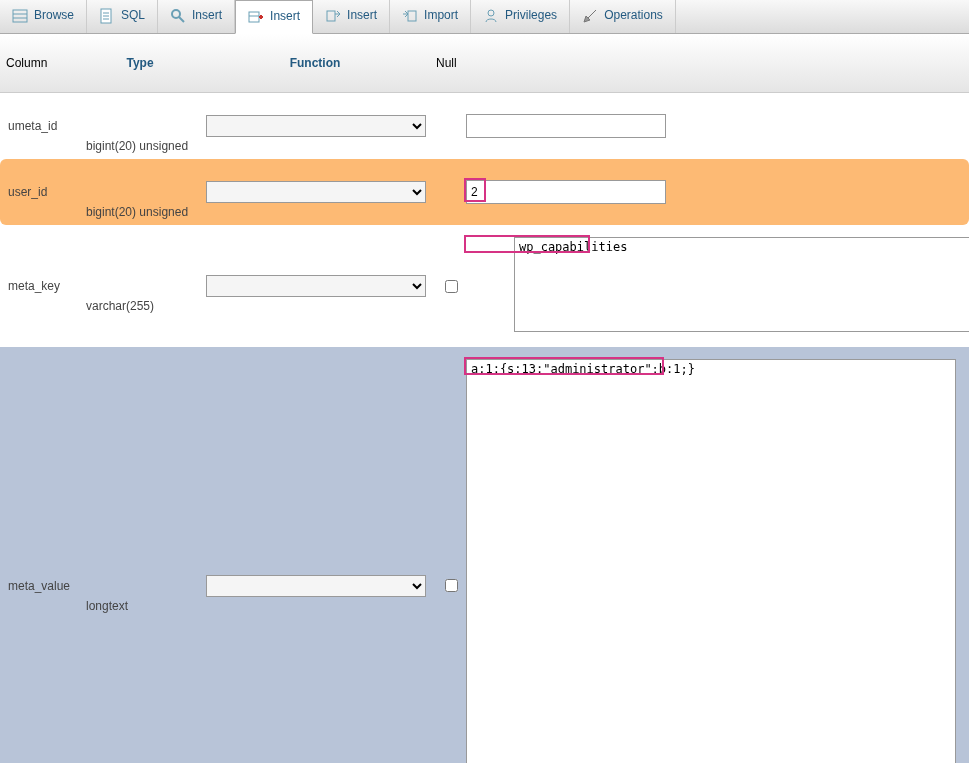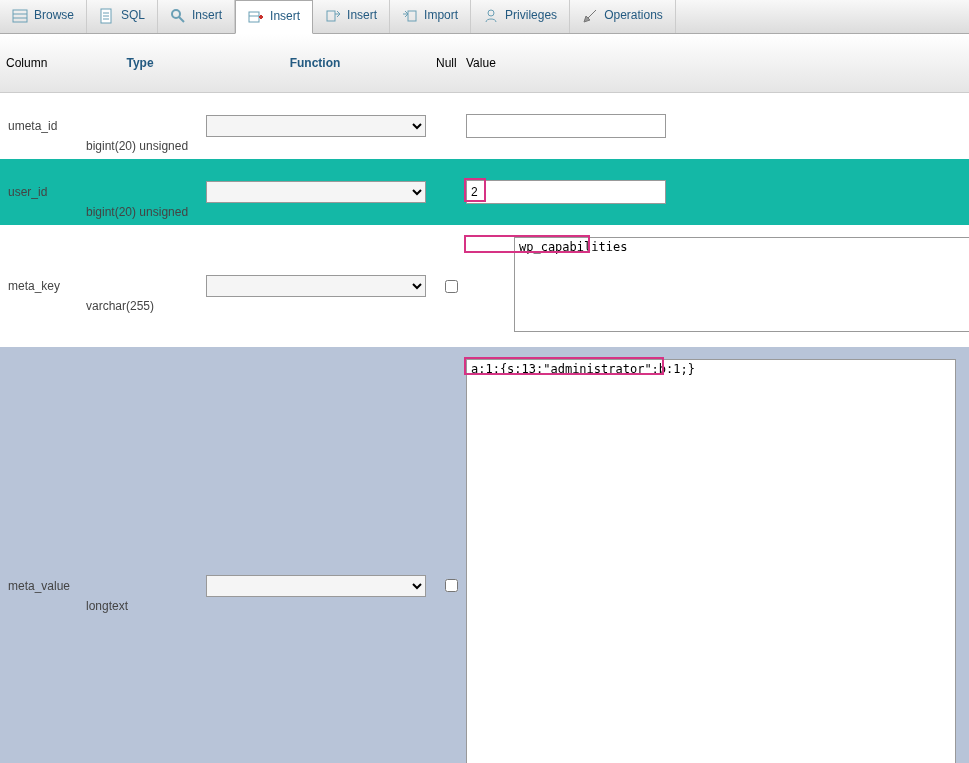--- a/index.html
+++ b/index.html
@@ -54,21 +54,21 @@
   .header-row .col-label { padding: 6px 6px; color: #000; font-weight: normal; }
   .header-row .hcell { padding: 22px 6px; text-align: center; }
   .form-row {
     display: grid;
     grid-template-columns: 80px 120px 230px 30px 1fr;
     align-items: center;
     padding: 6px 6px;
   }
   .form-row.tall { align-items: center; }
   .row-odd { background: #fff; }
-  .row-even { background: #14b8a6; }
+  .row-even { background: #fdba74; border-radius: 6px; }
   .row-alt { background: #b8c4d8; }
   .col-name { color: #444; padding-left: 2px; }
   .col-type { color: #444; margin-top: 40px; }
   select.func {
     width: 220px;
     height: 22px;
     border: 1px solid #999;
     background: #f5f5f5;
   }
   input[type=text].val {
@@ -173,21 +173,20 @@
       </span>
     <span>Operations</span>
   </div>
 </div>
 
 <div class="header-row">
   <div class="col-label">Column</div>
   <div class="hcell">Type</div>
   <div class="hcell">Function</div>
   <div class="col-label">Null</div>
-  <div class="col-label">Value</div>
 </div>
 
 <div class="form-row row-odd">
   <div class="col-name">umeta_id</div>
   <div class="col-type">bigint(20) unsigned</div>
   <div><select class="func"><option></option></select></div>
   <div class="null-cell"></div>
   <div class="value-cell">
     <input type="text" class="val" value="" style="">
   </div>

